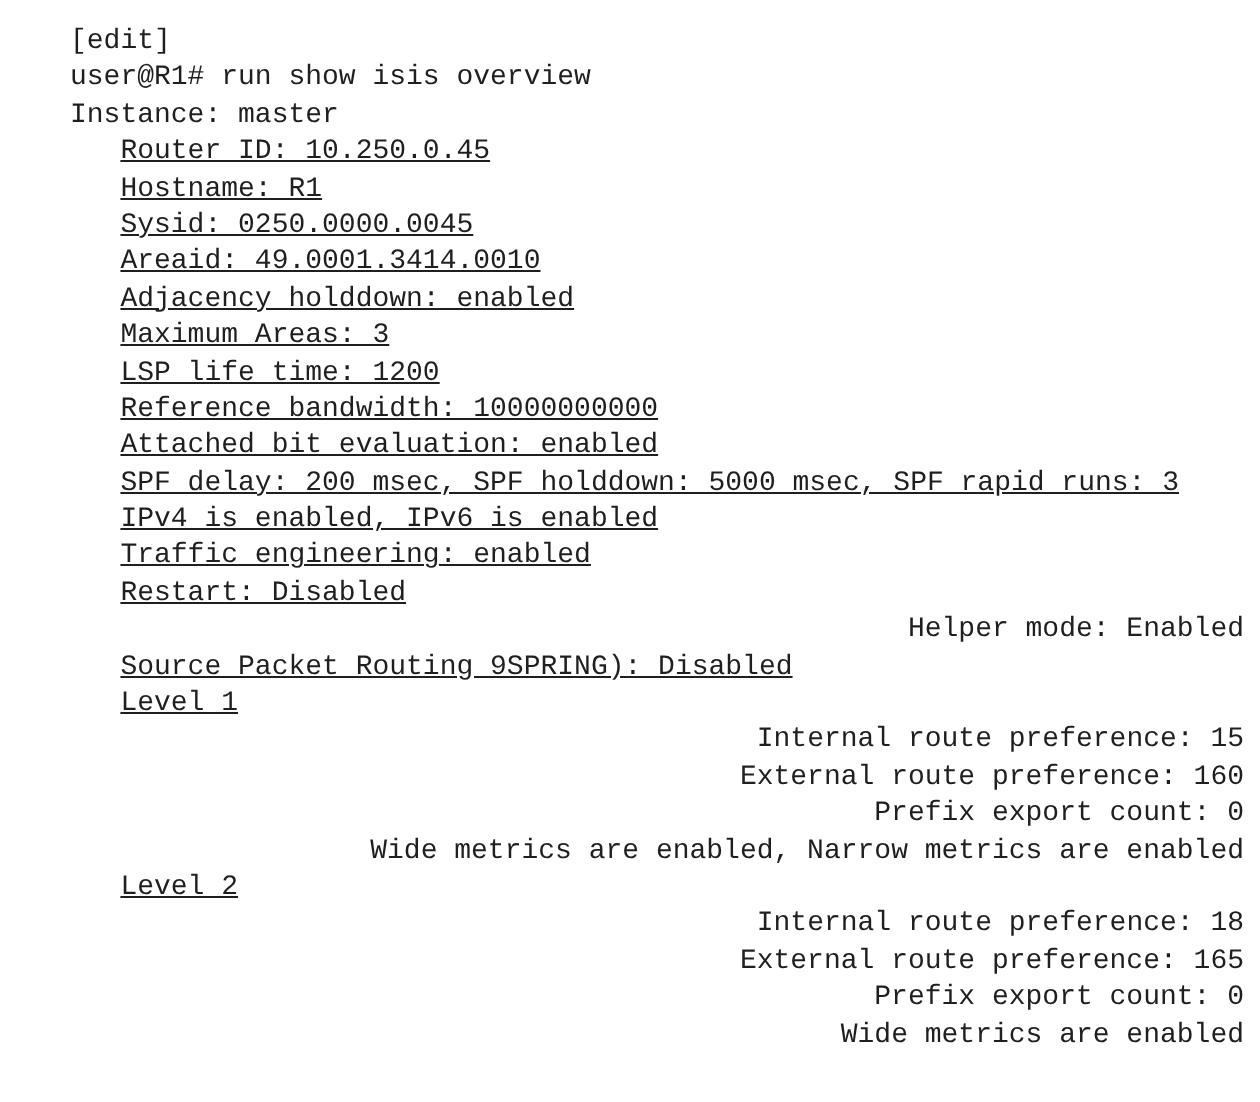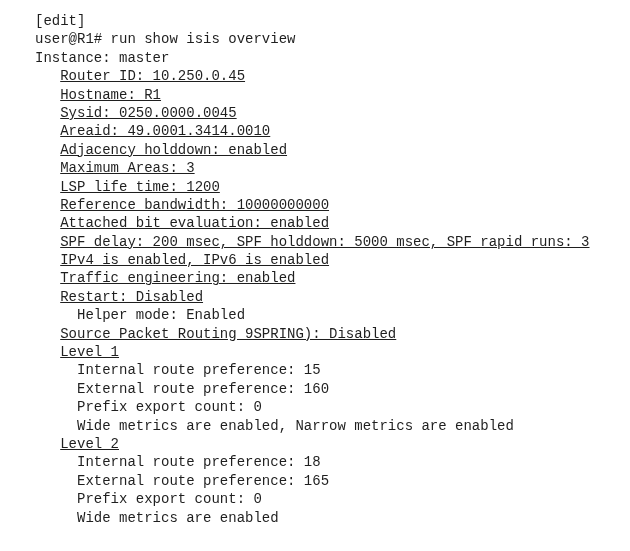--- a/index.html
+++ b/index.html
@@ -21,18 +21,18 @@
     font-size: 14px;
     line-height: 18.4px;
     color: #1f1f1f;
     white-space: pre;
   }
   .line {
     height: 18.4px;
   }
   .indent-0 { padding-left: 0; }
   .indent-1 { padding-left: 3ch; text-decoration: underline; }
-  .indent-2 { padding-left: 5ch; }
+  .indent-2 { padding-left: 5ch; text-align: right; }
 </style>
 </head>
 <body style="background-color: rgb(255, 255, 255);">
 
 <div class="terminal" style="color: rgb(31, 31, 31);"><div class="line indent-0">[edit]</div><div class="line indent-0">user@R1# run show isis overview</div><div class="line indent-0">Instance: master</div><div class="line indent-1">Router ID: 10.250.0.45</div><div class="line indent-1">Hostname: R1</div><div class="line indent-1">Sysid: 0250.0000.0045</div><div class="line indent-1">Areaid: 49.0001.3414.0010</div><div class="line indent-1">Adjacency holddown: enabled</div><div class="line indent-1">Maximum Areas: 3</div><div class="line indent-1">LSP life time: 1200</div><div class="line indent-1">Reference bandwidth: 10000000000</div><div class="line indent-1">Attached bit evaluation: enabled</div><div class="line indent-1">SPF delay: 200 msec, SPF holddown: 5000 msec, SPF rapid runs: 3</div><div class="line indent-1">IPv4 is enabled, IPv6 is enabled</div><div class="line indent-1">Traffic engineering: enabled</div><div class="line indent-1">Restart: Disabled</div><div class="line indent-2">Helper mode: Enabled</div><div class="line indent-1">Source Packet Routing 9SPRING): Disabled</div><div class="line indent-1">Level 1</div><div class="line indent-2">Internal route preference: 15</div><div class="line indent-2">External route preference: 160</div><div class="line indent-2">Prefix export count: 0</div><div class="line indent-2">Wide metrics are enabled, Narrow metrics are enabled</div><div class="line indent-1">Level 2</div><div class="line indent-2">Internal route preference: 18</div><div class="line indent-2">External route preference: 165</div><div class="line indent-2">Prefix export count: 0</div><div class="line indent-2">Wide metrics are enabled</div></div>
 
 </body></html>

